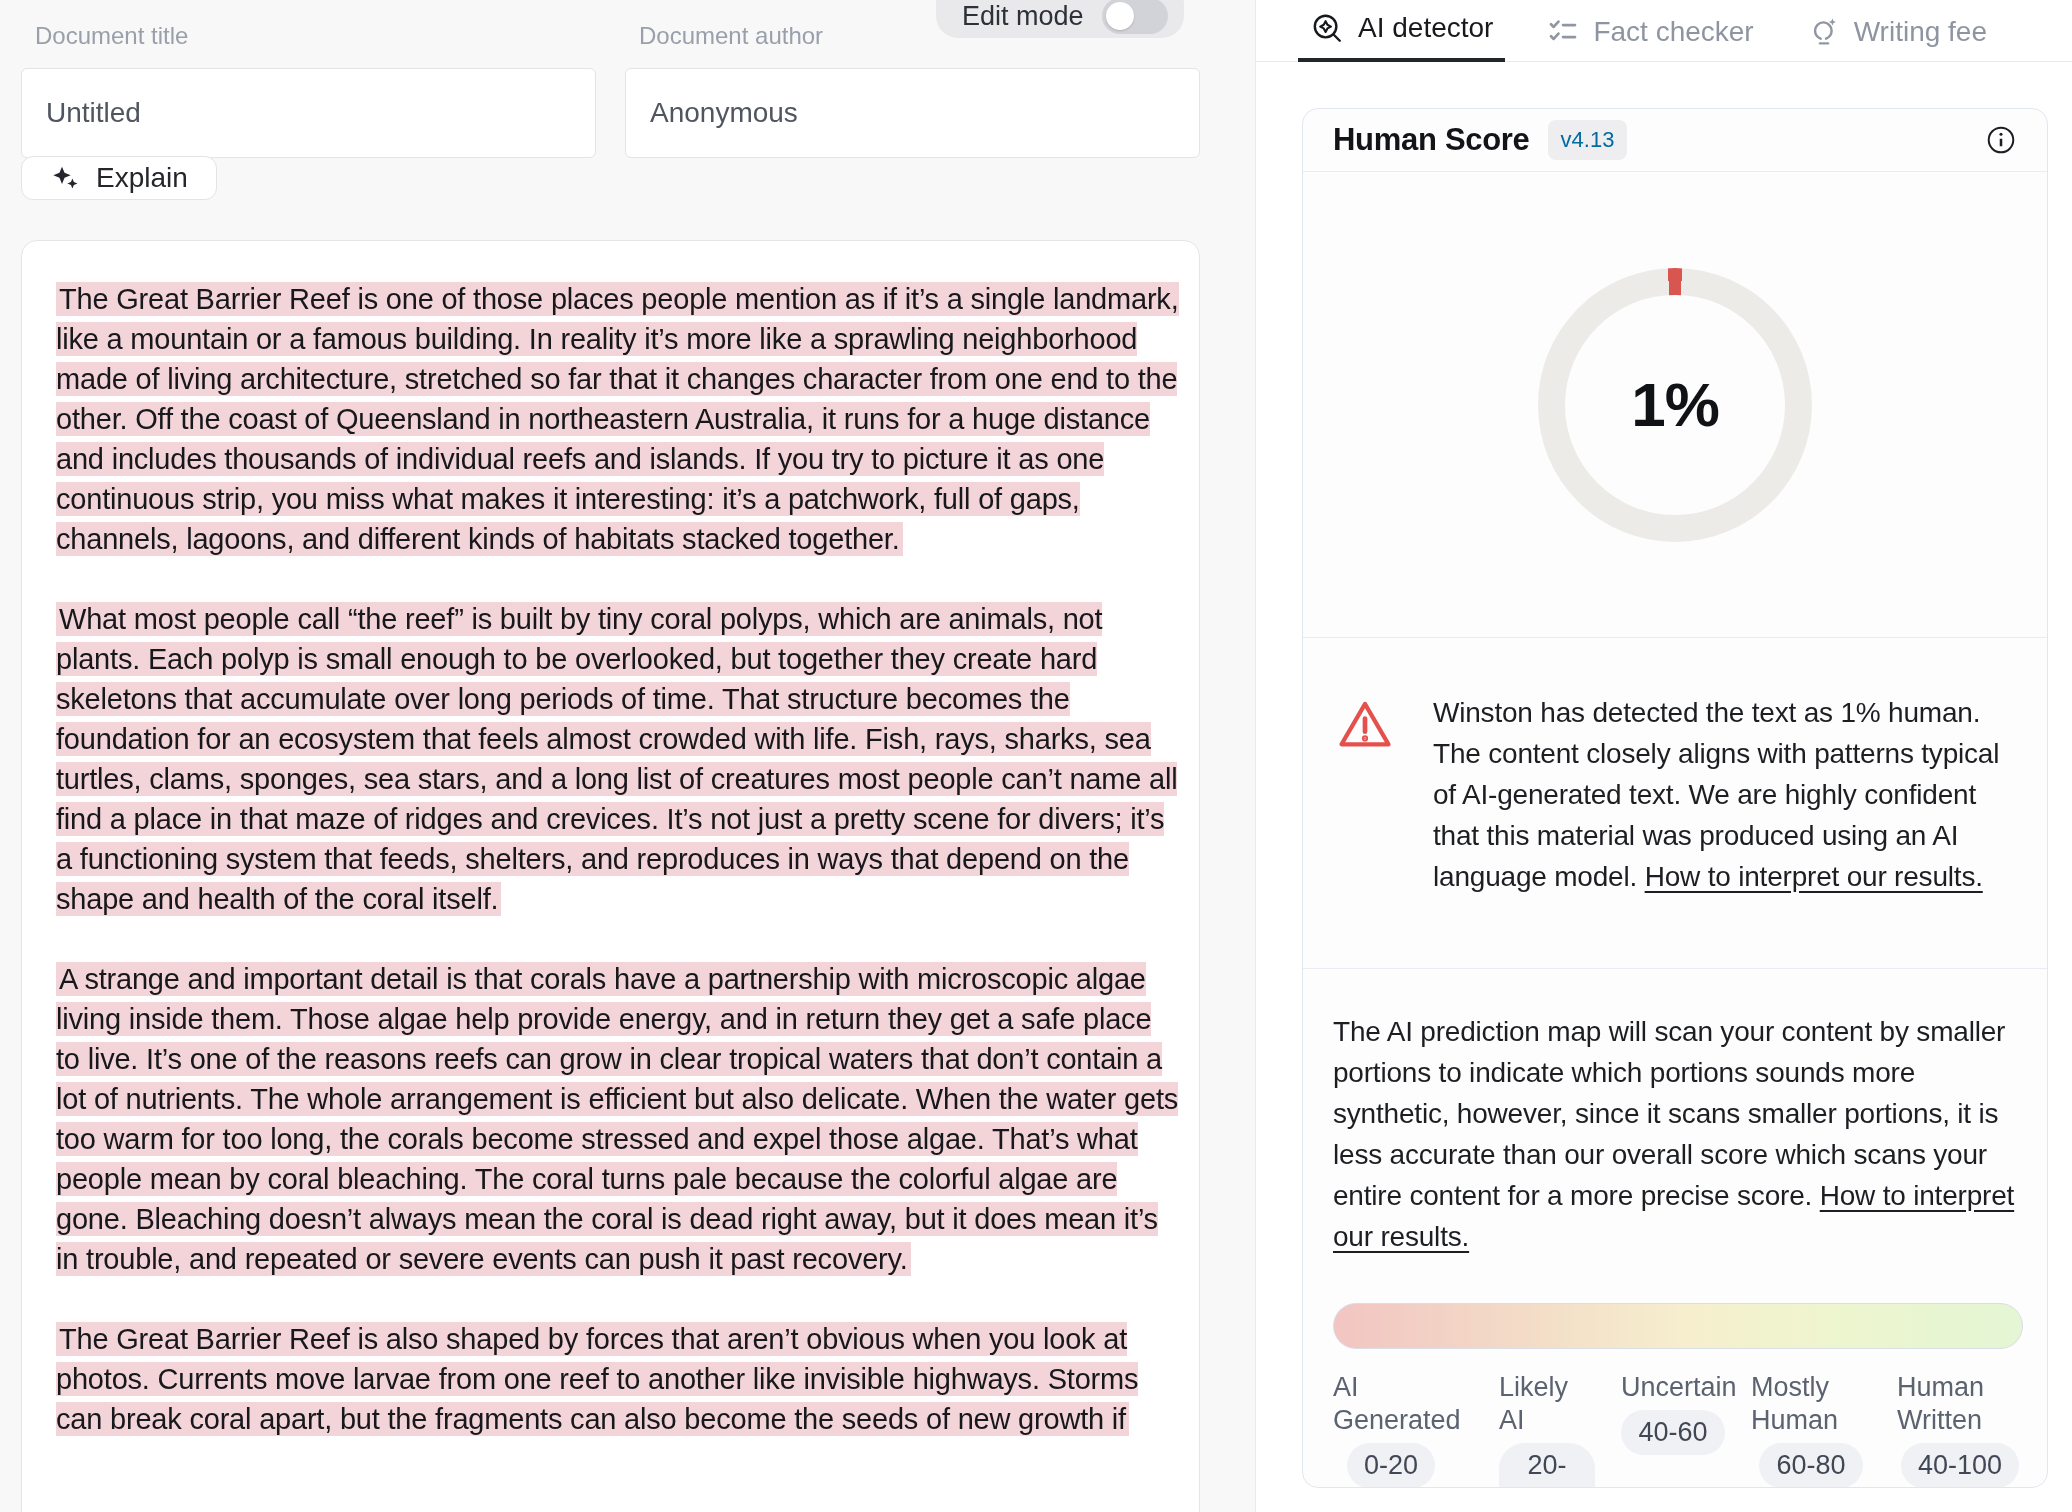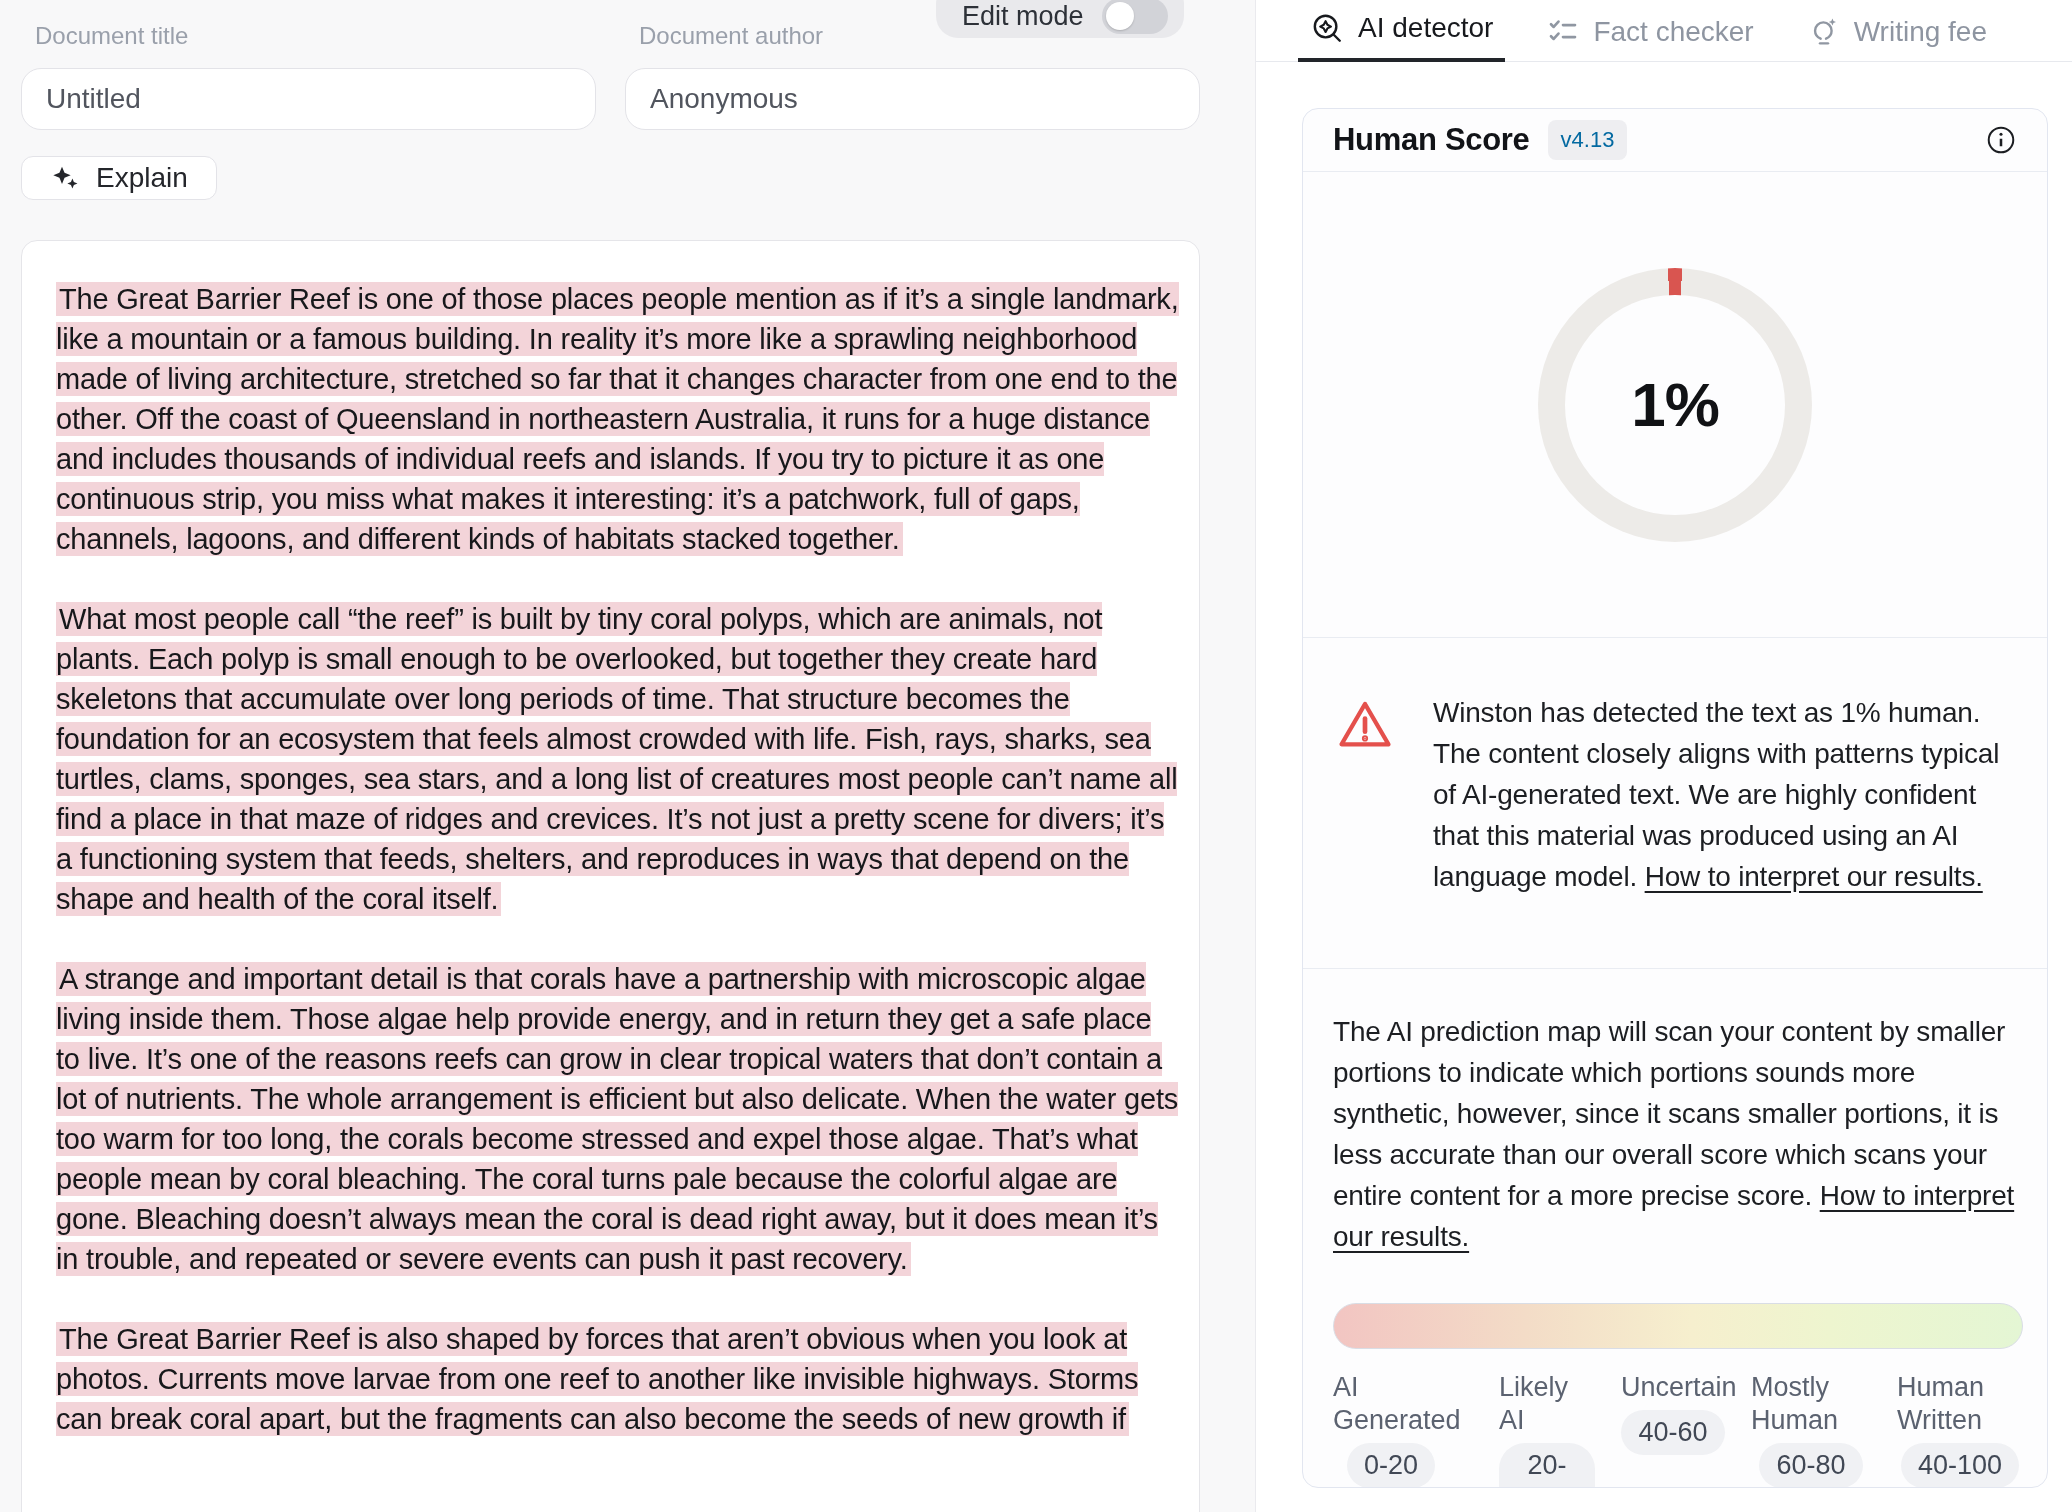--- a/index.html
+++ b/index.html
@@ -4,22 +4,22 @@
 <style>
   * { margin:0; padding:0; box-sizing:border-box; }
   html,body { width:2072px; height:1512px; overflow:hidden; background:#ffffff;
     font-family:"Liberation Sans", sans-serif; color:#1b1d21; }
 
   
   .left-pane { position:absolute; left:0; top:0; width:1256px; height:1512px;
     background:#f8f8f9; border-right:1px solid #eaeaee; }
   .field { position:absolute; }
   .field-label { display:block; margin:0 0 18px 14px; font-size:24px; color:#9aa0ab; }
-  .text-input { width:575px; height:62px; background:#ffffff; border:1px solid #e3e3e8;
-    border-radius:20px; padding:0 24px; font-size:28px; color:#51555e;
+  .text-input { width:575px; height:90px; background:#ffffff; border:1px solid #e3e3e8;
+    border-radius:6px; padding:0 24px; font-size:28px; color:#51555e;
     font-family:"Liberation Sans", sans-serif; outline:none; }
   .field-title { left:21px; top:22px; }
   .field-author { left:625px; top:22px; }
 
   .edit-pill { position:absolute; left:936px; top:-18px; height:56px; min-width:248px;
     background:#e9e9ec; border-radius:22px; display:flex; align-items:center;
     gap:18px; padding:0 16px 0 26px; }
   .edit-pill-label { font-size:27px; color:#2d3138; font-weight:500; padding-top:12px; }
   .toggle { width:66px; height:36px; background:#d2d3d8; border-radius:18px;
     position:relative; margin-top:12px; cursor:pointer; }

